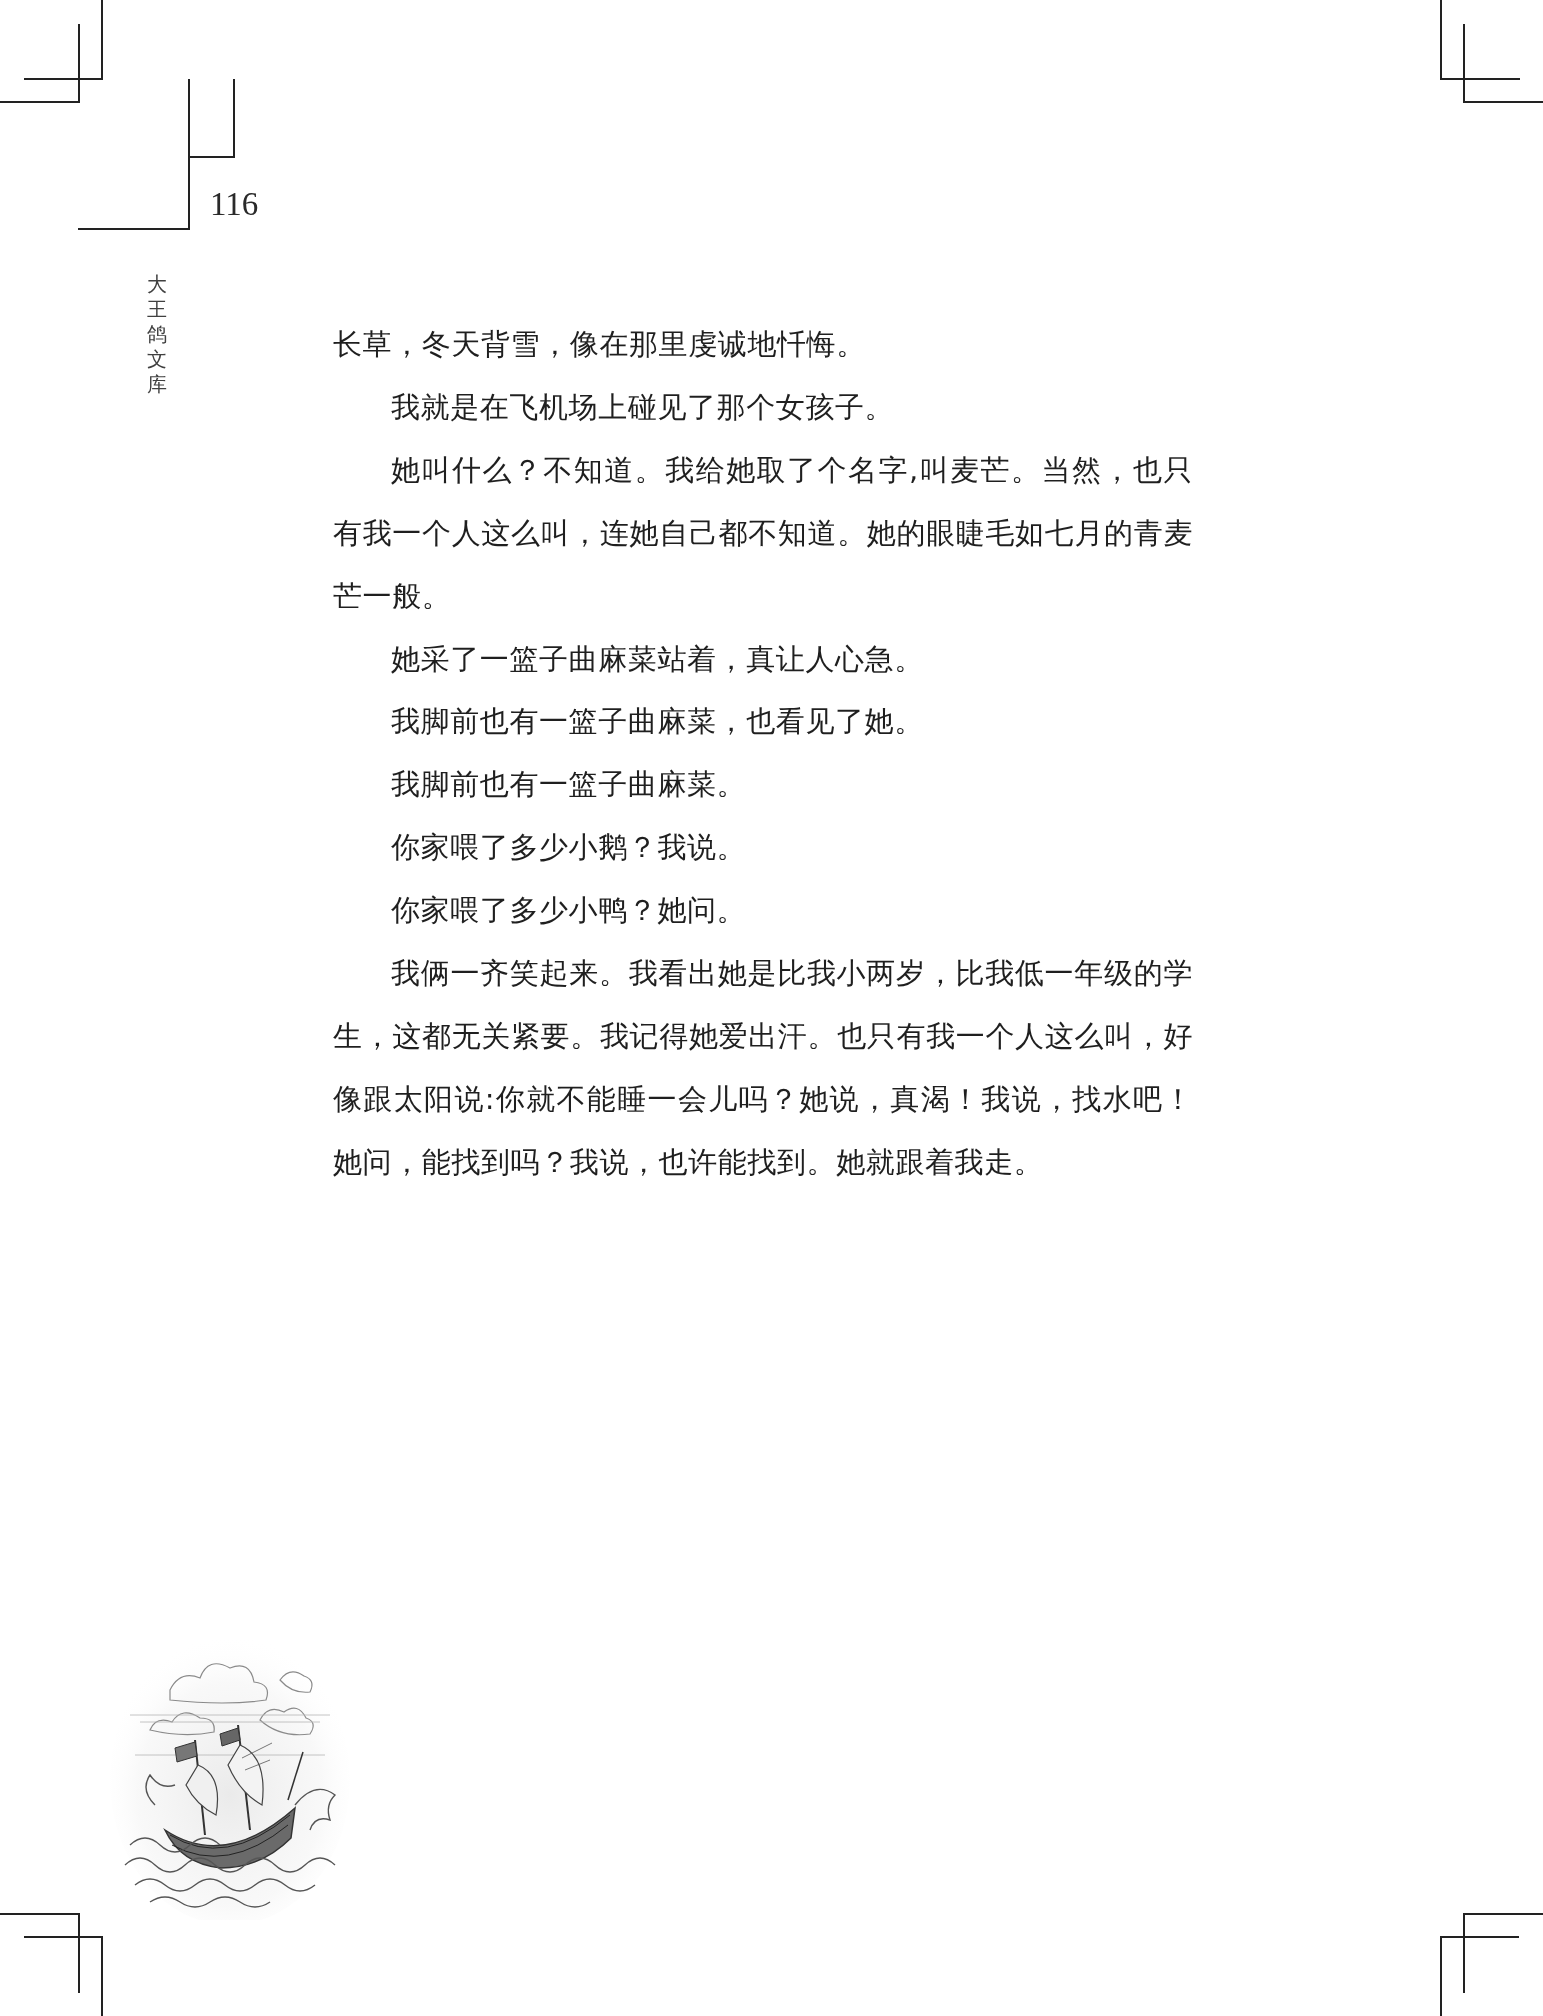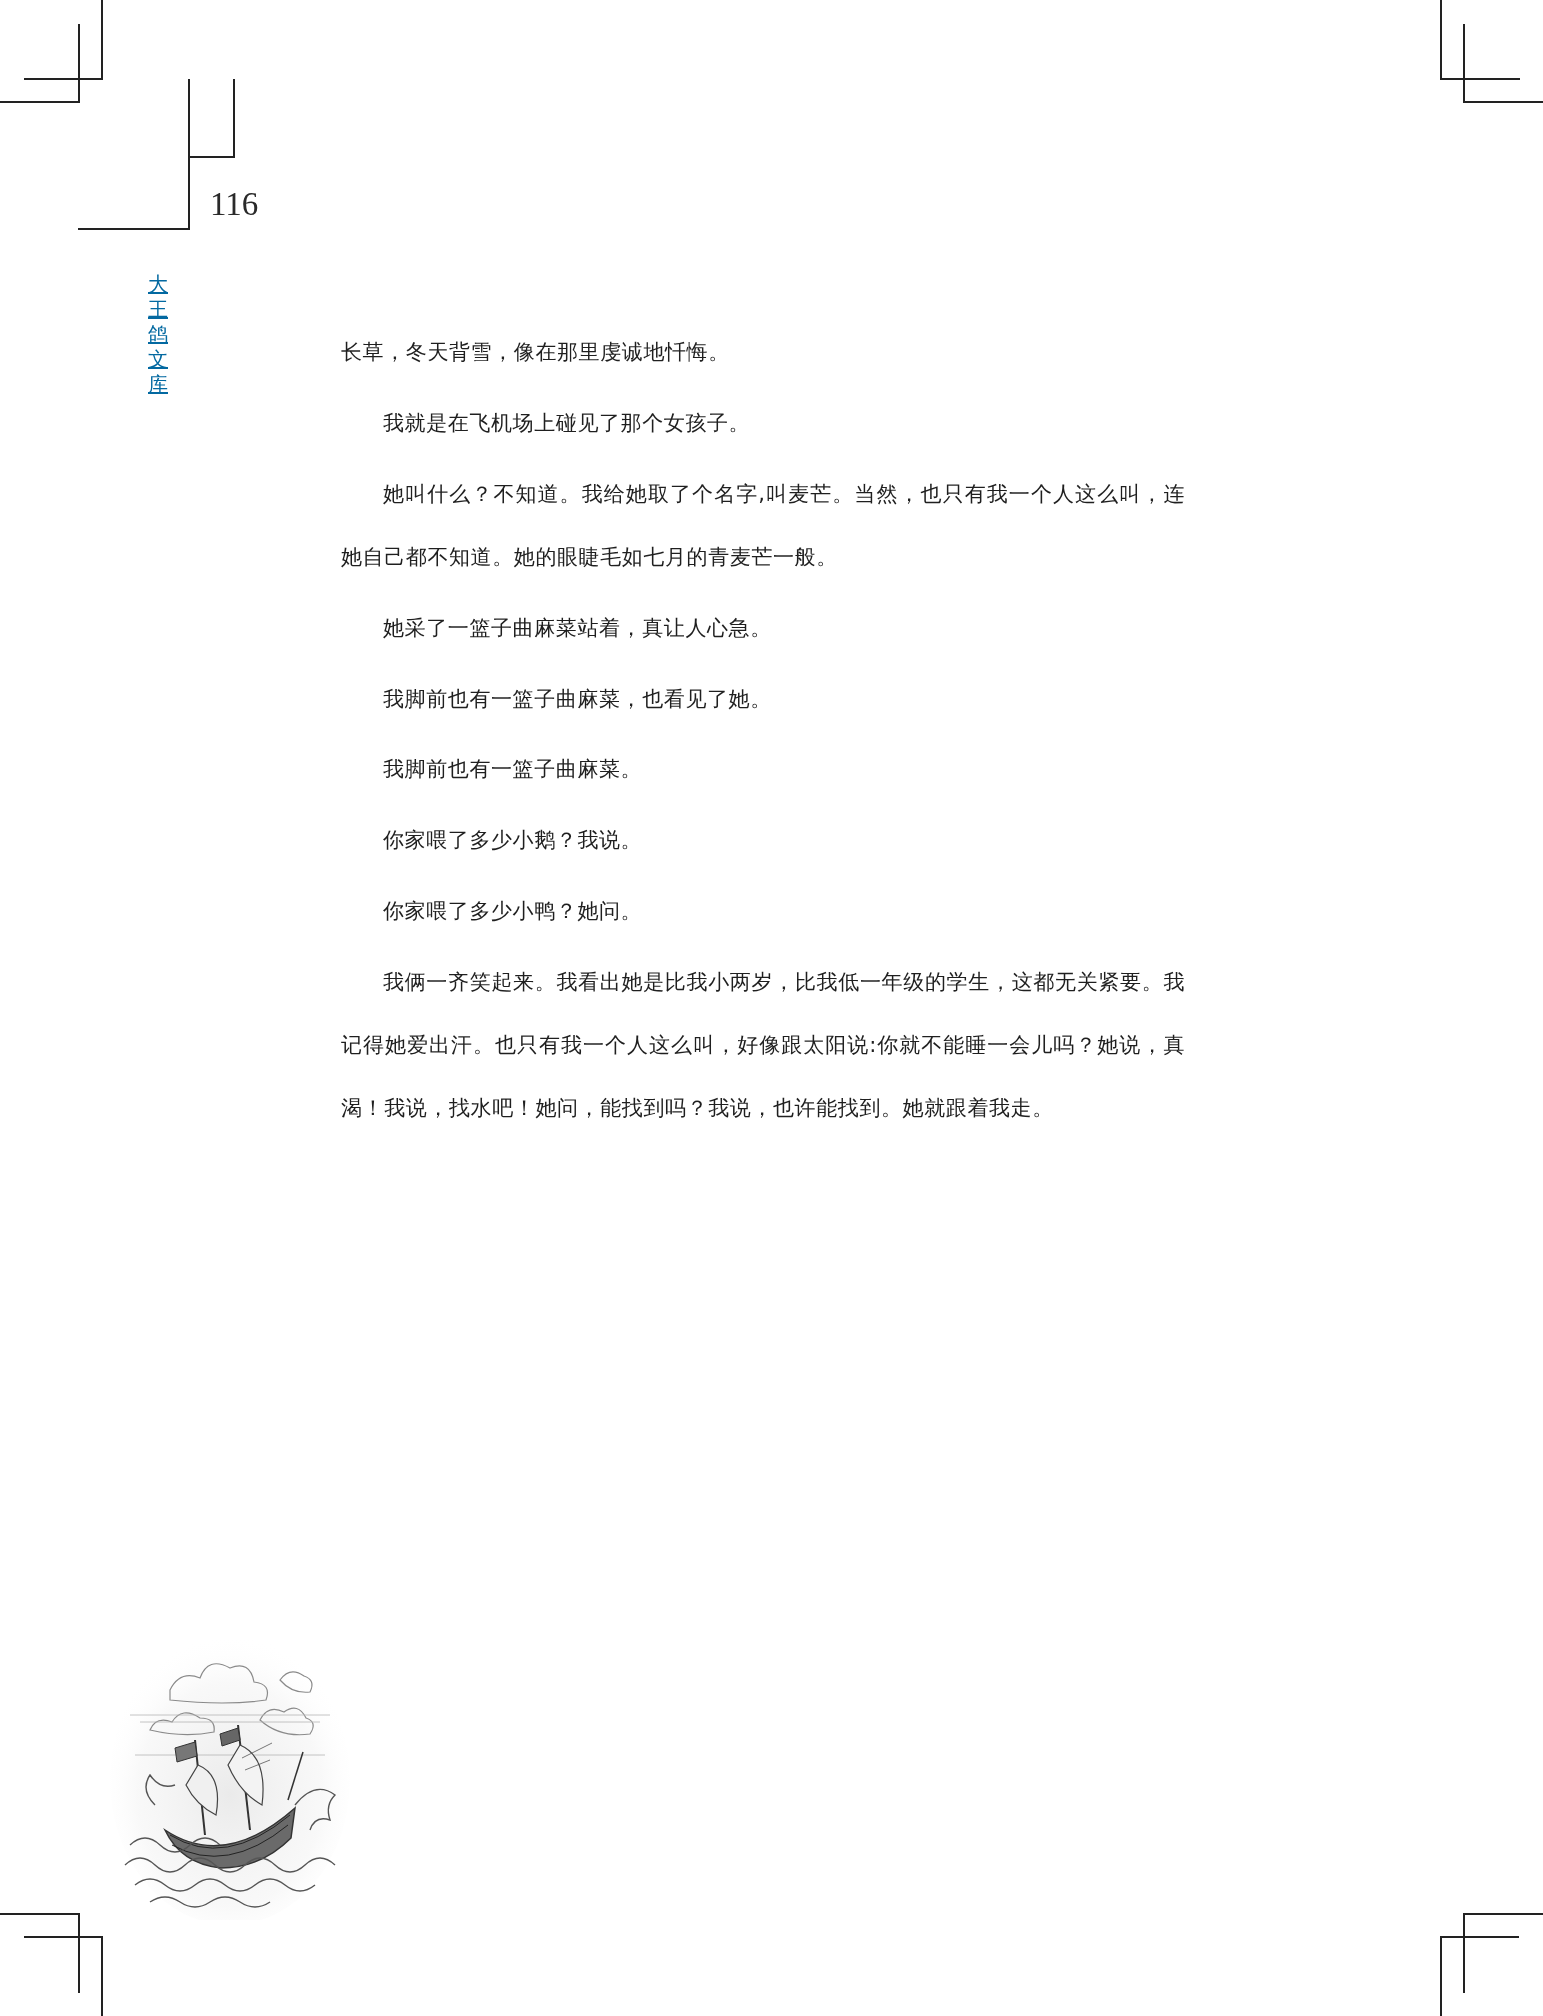--- a/index.html
+++ b/index.html
@@ -28,34 +28,33 @@
     color: #2a2a2a;
     letter-spacing: 0px;
   }
   .series-title {
     position: absolute;
     left: 146px;
     top: 272px;
     width: 22px;
     font-size: 20px;
     line-height: 25px;
-    color: #0369a1;
-    text-align: right;
+    color: #404040;
+    text-align: center;
     word-break: break-all;
-    text-decoration: underline;
   }
   .body-text {
     position: absolute;
     left: 333px;
     top: 313px;
     width: 860px;
   }
   .body-text p {
-    margin: 8px;
-    font-size: 21px;
+    margin: 0;
+    font-size: 29px;
     line-height: 62.9px;
     letter-spacing: 0.6px;
     text-align: justify;
     text-justify: inter-character;
     color: #1f1f1f;
   }
   .body-text p.indent {
     text-indent: 2em;
   }
   .illustration {

